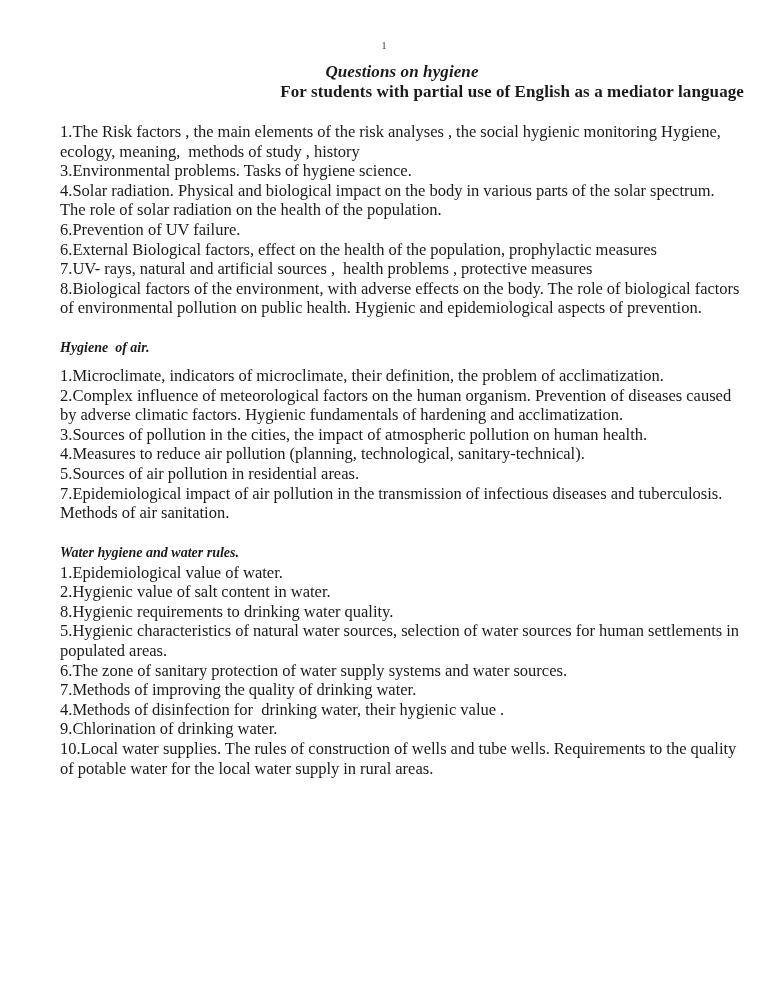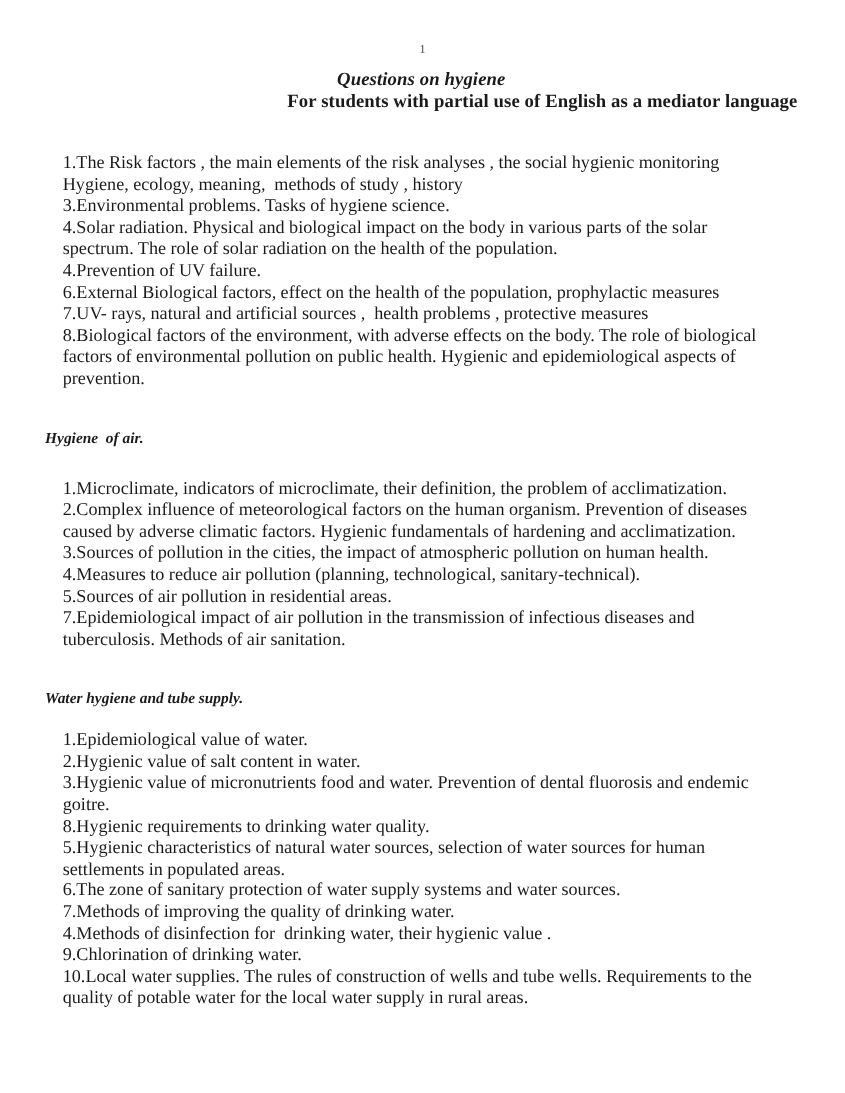--- a/index.html
+++ b/index.html
@@ -32,21 +32,21 @@
     width: 768px;
     text-align: center;
     font-size: 11px;
     line-height: 14px;
     color: #4a4a4a;
     font-family: "Liberation Serif", "DejaVu Serif", serif;
   }
 
   .content {
     position: absolute;
-    left: 41px;
+    left: 60px;
     top: 62px;
     width: 684px;
   }
 
   .doc-title {
     text-align: center;
     font-weight: bold;
     font-style: italic;
     font-size: 17px;
     line-height: 20px;
@@ -76,21 +76,21 @@
 
   .section-heading {
     font-weight: bold;
     font-style: italic;
     font-size: 14px;
     line-height: 20px;
     white-space: pre-wrap;
   }
 
   .item-list {
-    margin: 16px;
+    margin: 0;
     padding: 0;
     list-style: none;
   }
 
   .item {
     font-size: 16.5px;
     line-height: 19.6px;
     text-align: left;
     white-space: pre-wrap;
     word-spacing: -0.1px;
@@ -109,21 +109,21 @@
 
     <div class="doc-subtitle">For students with partial use of English as a mediator language</div>
 
     <div class="section-gap-large"></div>
 
     <div class="section">
       <ul class="item-list">
         <li class="item">1.The Risk factors , the main elements of the risk analyses , the social hygienic monitoring Hygiene, ecology, meaning,  methods of study , history</li>
         <li class="item">3.Environmental problems. Tasks of hygiene science.</li>
         <li class="item">4.Solar radiation. Physical and biological impact on the body in various parts of the solar spectrum. The role of solar radiation on the health of the population.</li>
-        <li class="item">4.Prevention of UV failure.</li>
+        <li class="item">6.Prevention of UV failure.</li>
         <li class="item">6.External Biological factors, effect on the health of the population, prophylactic measures</li>
         <li class="item">7.UV- rays, natural and artificial sources ,  health problems , protective measures</li>
         <li class="item">8.Biological factors of the environment, with adverse effects on the body. The role of biological factors of environmental pollution on public health. Hygienic and epidemiological aspects of prevention.</li>
       </ul>
     </div>
 
     <div class="section-gap-large"></div>
 
     <div class="section">
       <div class="section-heading">Hygiene  of air.</div>
@@ -134,25 +134,24 @@
         <li class="item">3.Sources of pollution in the cities, the impact of atmospheric pollution on human health.</li>
         <li class="item">4.Measures to reduce air pollution (planning, technological, sanitary-technical).</li>
         <li class="item">5.Sources of air pollution in residential areas.</li>
         <li class="item">7.Epidemiological impact of air pollution in the transmission of infectious diseases and tuberculosis. Methods of air sanitation.</li>
       </ul>
     </div>
 
     <div class="section-gap-large"></div>
 
     <div class="section">
-      <div class="section-heading">Water hygiene and tube supply.</div>
+      <div class="section-heading">Water hygiene and water rules.</div>
       <ul class="item-list">
         <li class="item">1.Epidemiological value of water.</li>
         <li class="item">2.Hygienic value of salt content in water.</li>
-        <li class="item">3.Hygienic value of micronutrients food and water. Prevention of dental fluorosis and endemic goitre.</li>
         <li class="item">8.Hygienic requirements to drinking water quality.</li>
         <li class="item">5.Hygienic characteristics of natural water sources, selection of water sources for human settlements in populated areas.</li>
         <li class="item">6.The zone of sanitary protection of water supply systems and water sources.</li>
         <li class="item">7.Methods of improving the quality of drinking water.</li>
         <li class="item">4.Methods of disinfection for  drinking water, their hygienic value .</li>
         <li class="item">9.Chlorination of drinking water.</li>
         <li class="item">10.Local water supplies. The rules of construction of wells and tube wells. Requirements to the quality of potable water for the local water supply in rural areas.</li>
       </ul>
     </div>
 

